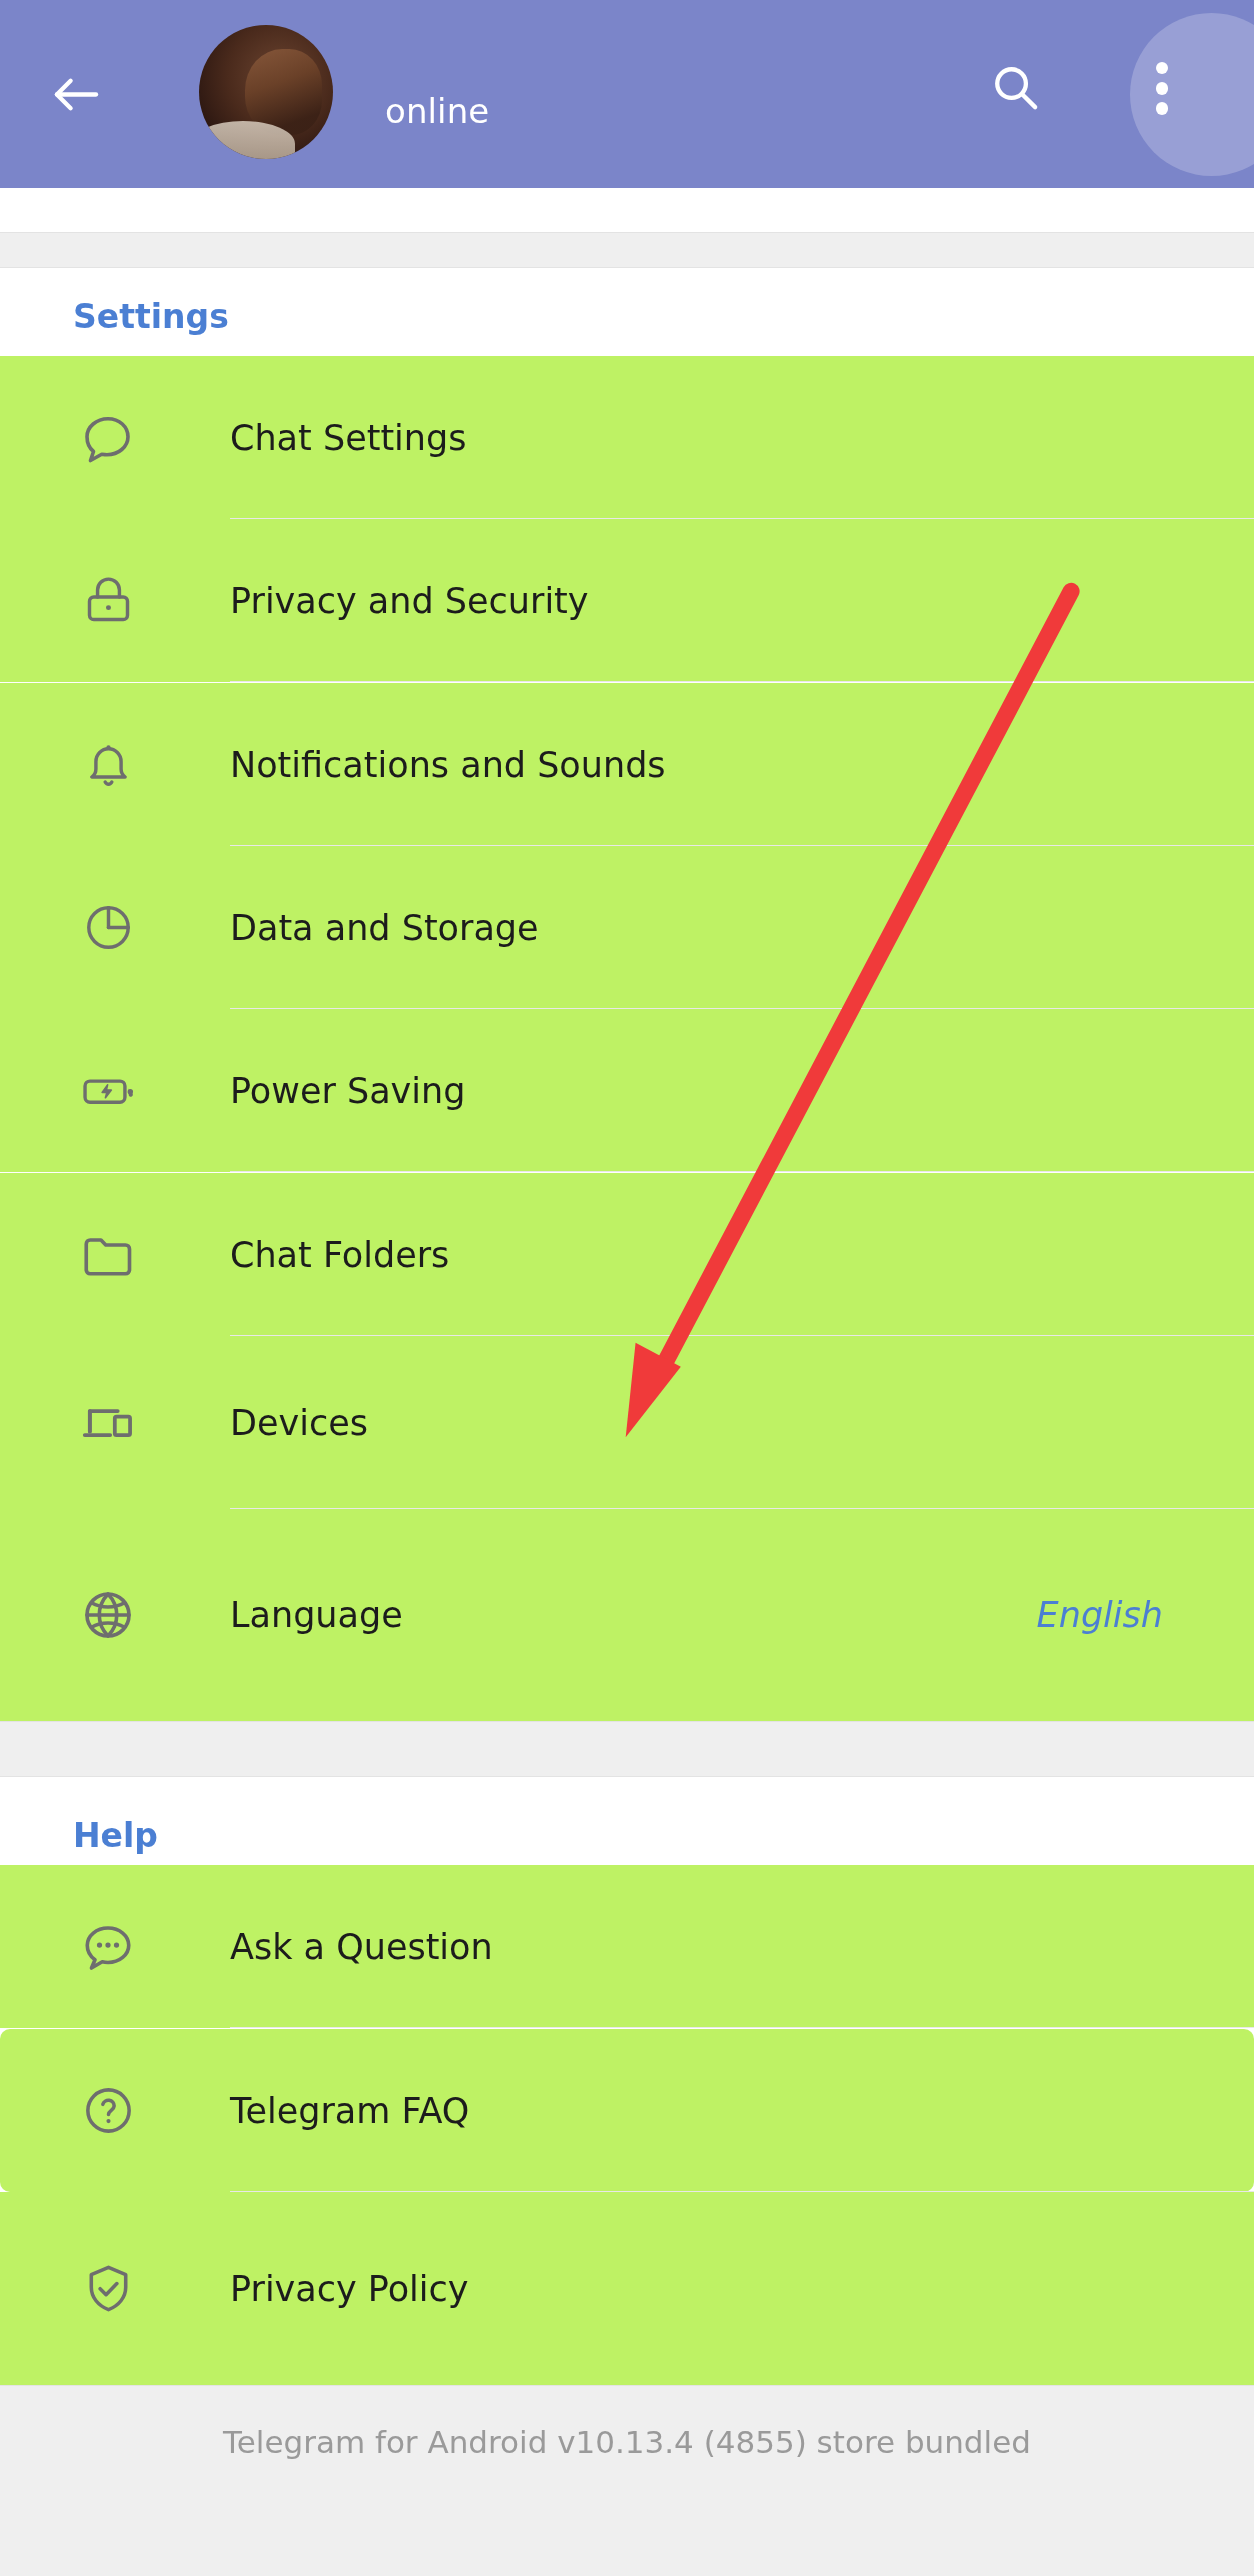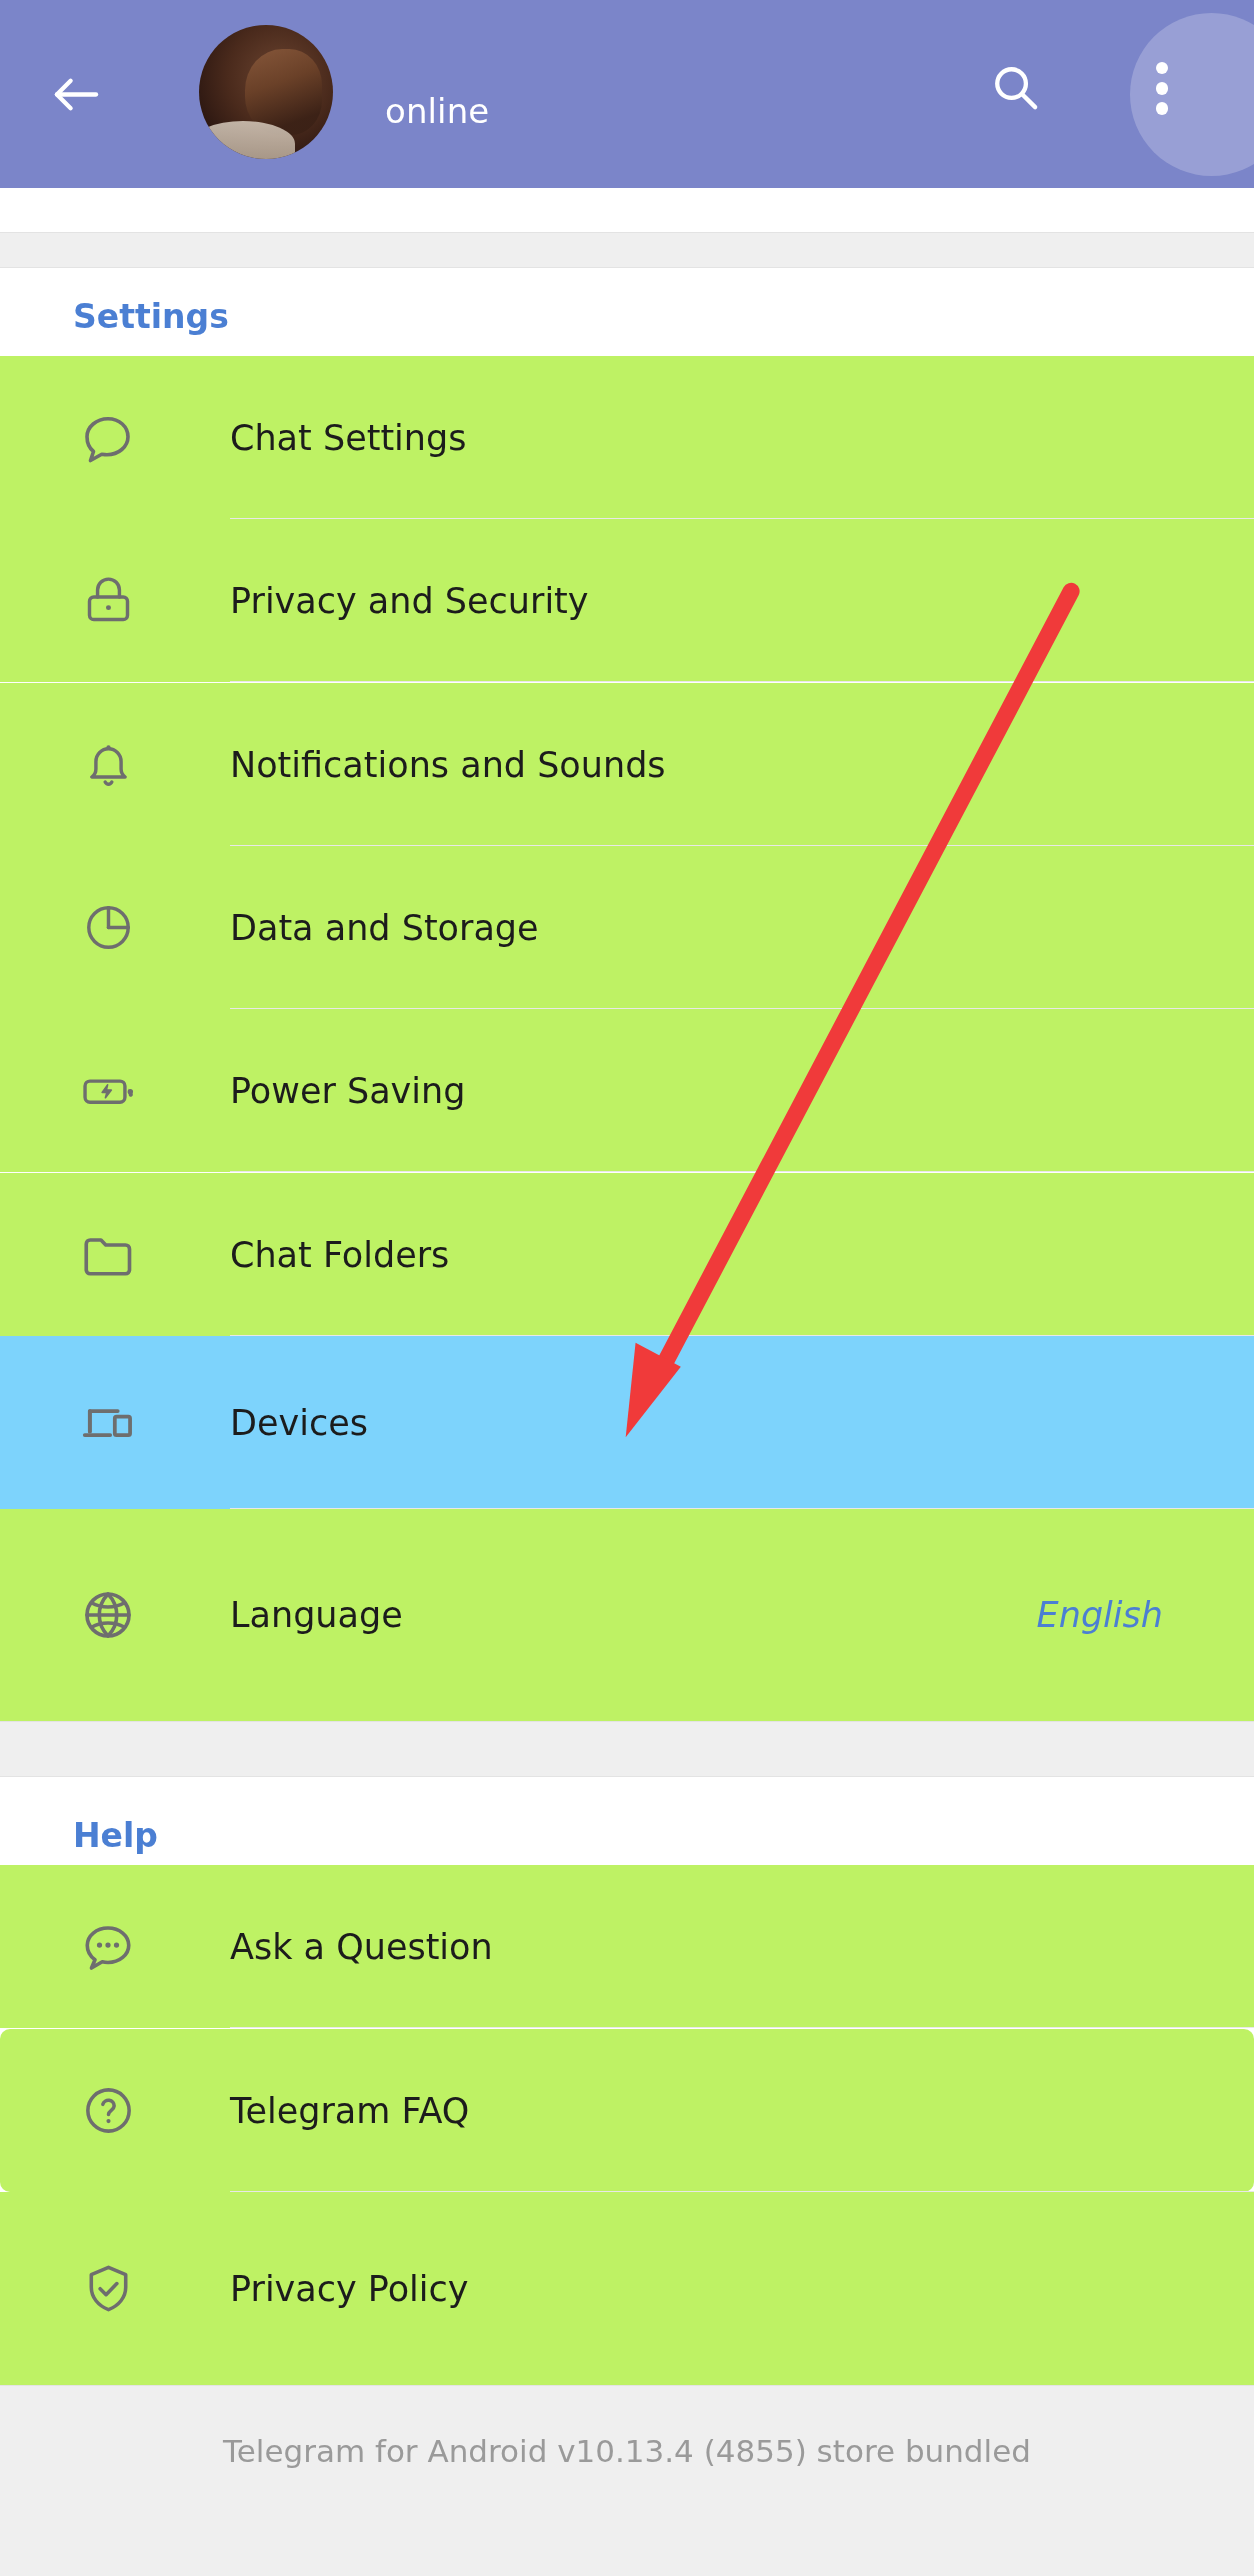--- a/index.html
+++ b/index.html
@@ -91,21 +91,21 @@
     color:#4b7fd3;
     font-size:33px;
     font-weight:700;
   }
 
   
   .row{
     position:absolute; left:0; width:1254px; height:163px;
     background:#bef264;
   }
-  .row.highlighted{ background:#7dd3fc; }
+  .row.highlighted{ background:#bef264; }
   .row .icon{
     position:absolute; left:72px; top:50%;
     transform:translateY(-50%);
     width:72px; height:72px;
     display:flex; align-items:center; justify-content:center;
   }
   .row .label{
     position:absolute; left:230px; top:50%;
     transform:translateY(-50%);
     color:#1c1c1c; font-size:35px; font-weight:400;
@@ -125,21 +125,21 @@
 
   
   .footer{
     position:absolute; left:0; width:1254px;
     background:#efefef;
     border-top:0.7px solid #e3e3e3;
     text-align:center;
     color:#9a9a9a;
     font-size:31px;
     line-height:50px;
-    padding-top:40px;
+    padding-top:31px;
   }
 
   
   .annotation{
     position:absolute; left:0; top:0;
     width:1254px; height:2576px;
     pointer-events:none;
   }
   svg.icon-svg{ display:block; }
 </style>

